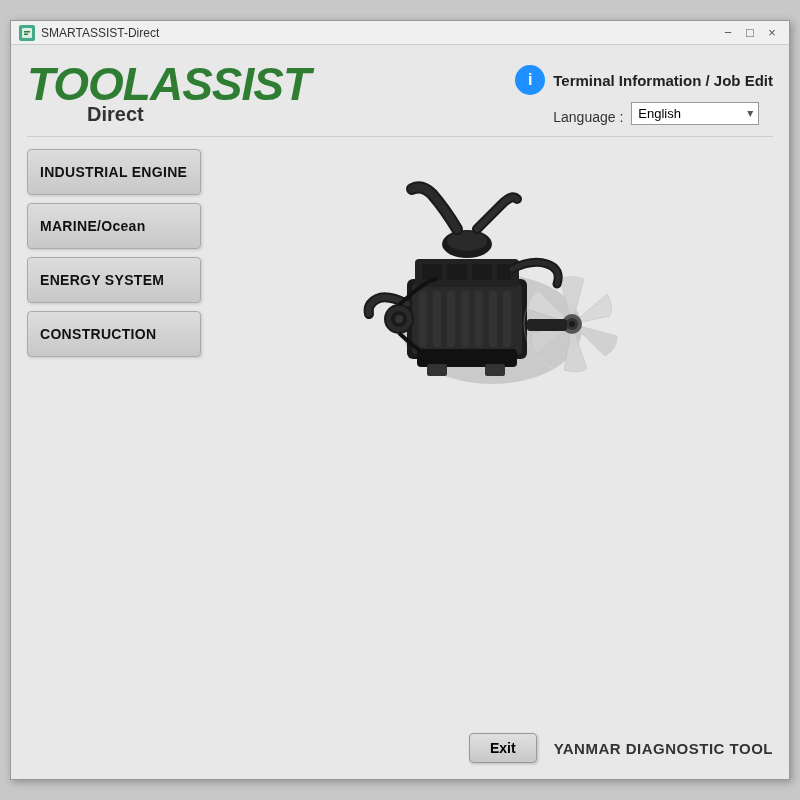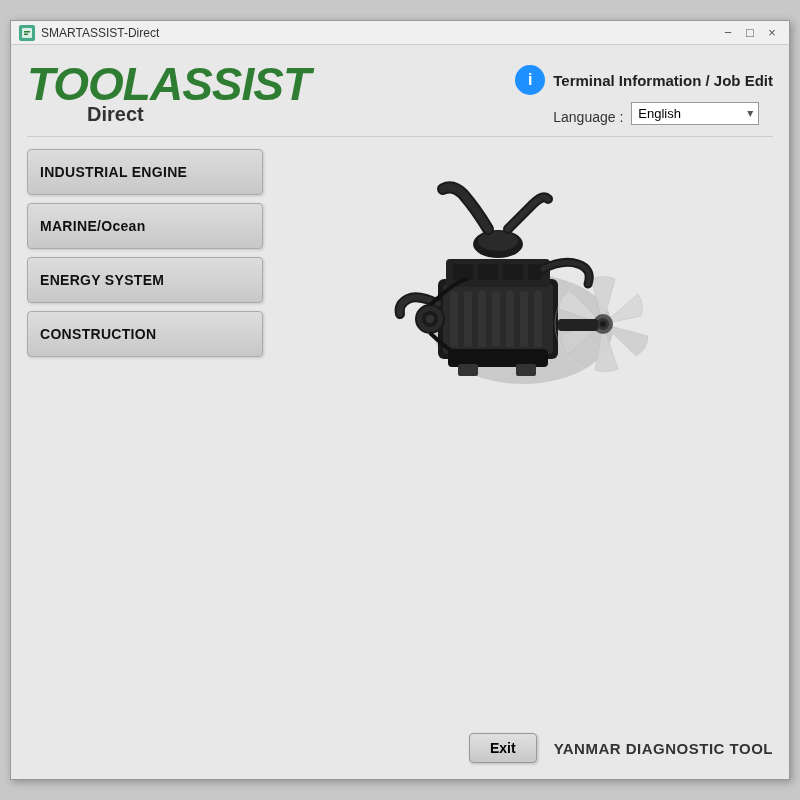--- a/index.html
+++ b/index.html
@@ -182,21 +182,21 @@
       flex: 1;
       display: flex;
       gap: 20px;
       align-items: flex-start;
     }
 
     .category-buttons {
       display: flex;
       flex-direction: column;
       gap: 8px;
-      width: 236px;
+      width: 174px;
       flex-shrink: 0;
     }
     .cat-btn {
       background: linear-gradient(to bottom, #ddd, #c8c8c8);
       border: 1px solid #aaa;
       border-radius: 4px;
       padding: 14px 12px;
       font-size: 14px;
       font-weight: 600;
       color: #111;

